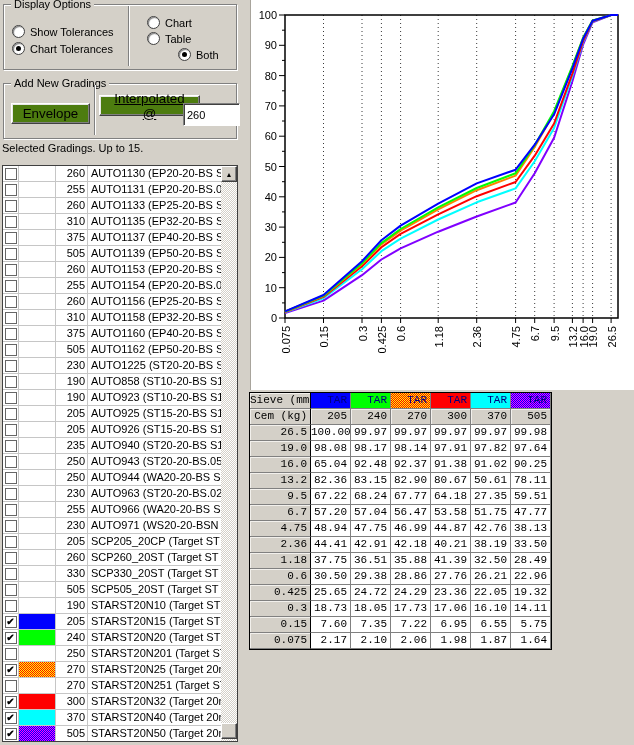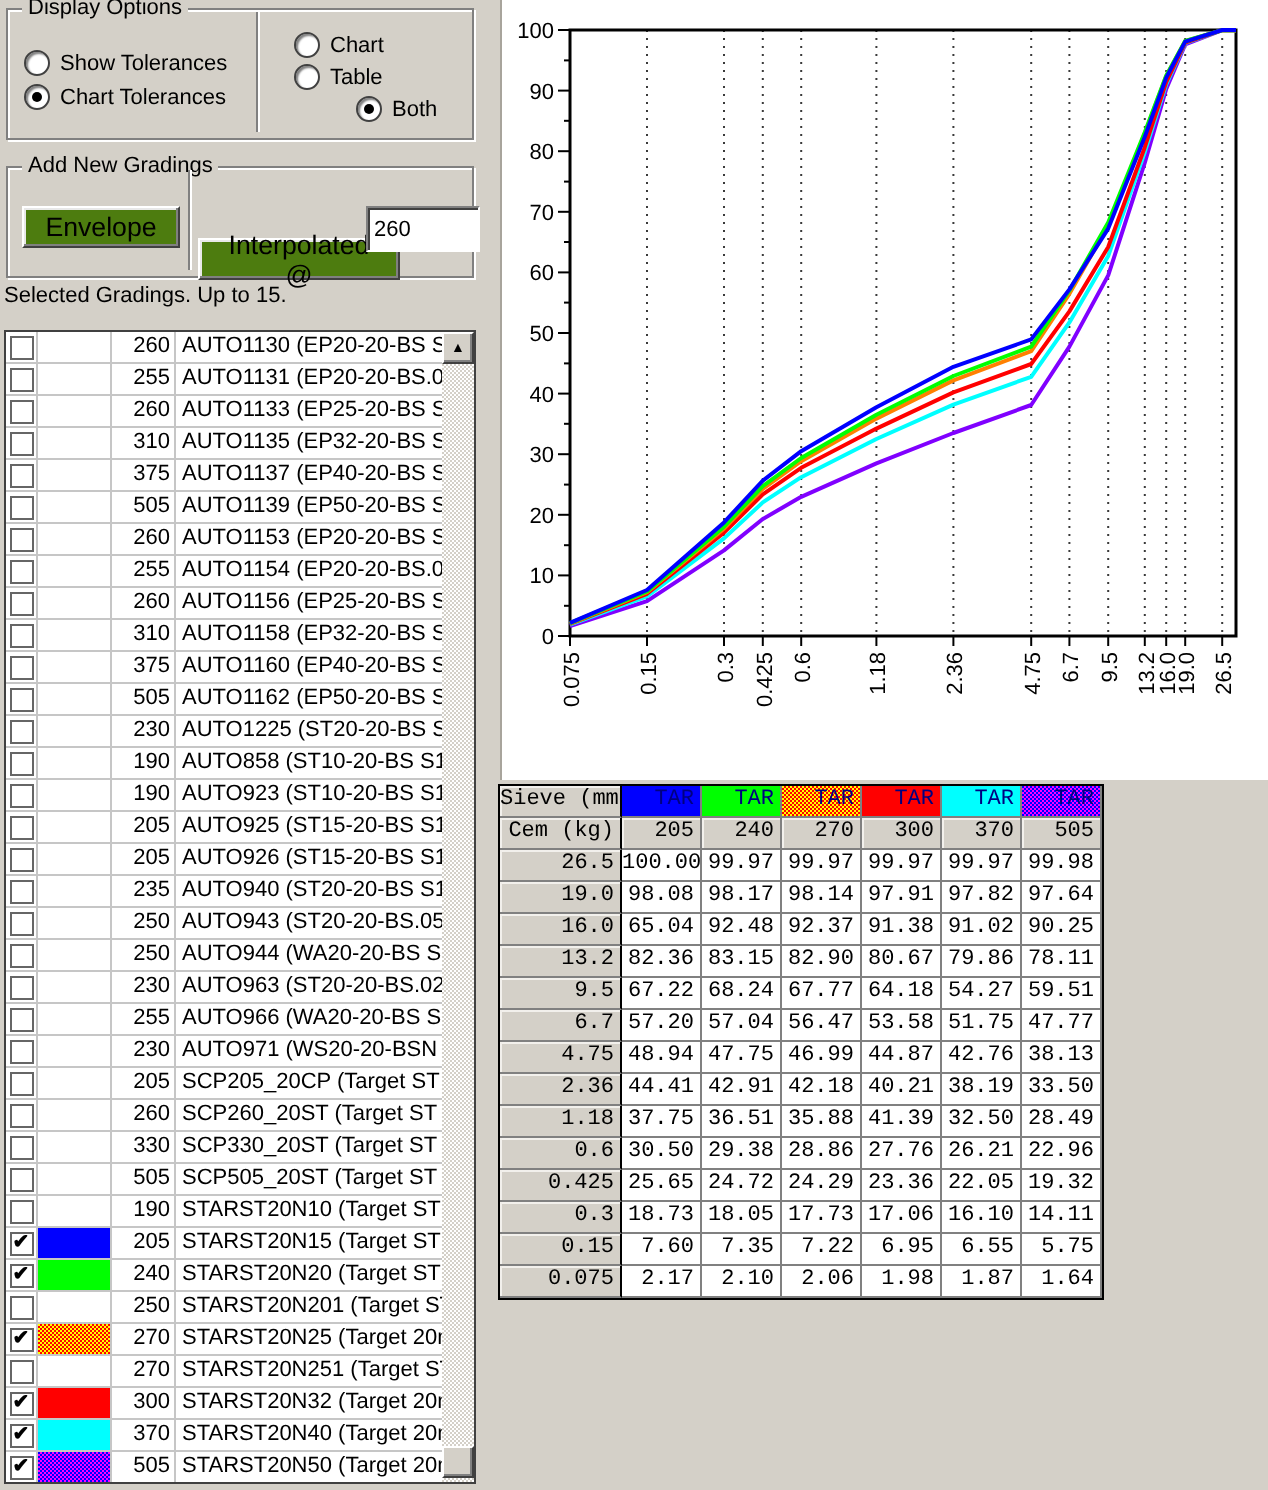--- a/index.html
+++ b/index.html
@@ -99,21 +99,21 @@
     <div class="radio-row" style="left:151px;top:43px;margin-left:23px;">
       <span class="radio sel"></span>
       <span>Both</span>
     </div>
   </div>
 
   <div class="groupbox" style="left:3px;top:83px;width:232px;height:54px;">
     <span class="legend">Add New Gradings</span>
     <div class="vdivider" style="left:90px;top:1px;height:50px;"></div>
     <button class="btn" style="left:7px;top:19px;width:79px;height:21px;">Envelope</button>
-    <button class="btn" style="left:95px;top:35px;width:101px;height:21px;">Interpolated @</button>
+    <button class="btn" style="left:95px;top:11px;width:101px;height:21px;text-decoration:underline;">Interpolated @</button>
     <div class="tbox" style="left:179px;top:19px;width:49px;height:19px;">
       <span>260</span>
     </div>
   </div>
 
   <div class="static-label" style="left:2px;top:142px;">Selected Gradings. Up to 15.</div>
 
   <div class="glist">
     <div class="glist-rows" id="glist-rows">
         <div class="grow">
@@ -543,30 +543,30 @@
         <div class="tc dat">91.38</div>
         <div class="tc dat">91.02</div>
         <div class="tc dat">90.25</div>
       </div>
       <div class="trow">
             <div class="tc lab">13.2</div>
         <div class="tc dat">82.36</div>
         <div class="tc dat">83.15</div>
         <div class="tc dat">82.90</div>
         <div class="tc dat">80.67</div>
-        <div class="tc dat">79.86</div>
+        <div class="tc dat">50.61</div>
         <div class="tc dat">78.11</div>
       </div>
       <div class="trow">
             <div class="tc lab">9.5</div>
         <div class="tc dat">67.22</div>
         <div class="tc dat">68.24</div>
         <div class="tc dat">67.77</div>
         <div class="tc dat">64.18</div>
-        <div class="tc dat">54.27</div>
+        <div class="tc dat">27.35</div>
         <div class="tc dat">59.51</div>
       </div>
       <div class="trow">
             <div class="tc lab">6.7</div>
         <div class="tc dat">57.20</div>
         <div class="tc dat">57.04</div>
         <div class="tc dat">56.47</div>
         <div class="tc dat">53.58</div>
         <div class="tc dat">51.75</div>
         <div class="tc dat">47.77</div>

